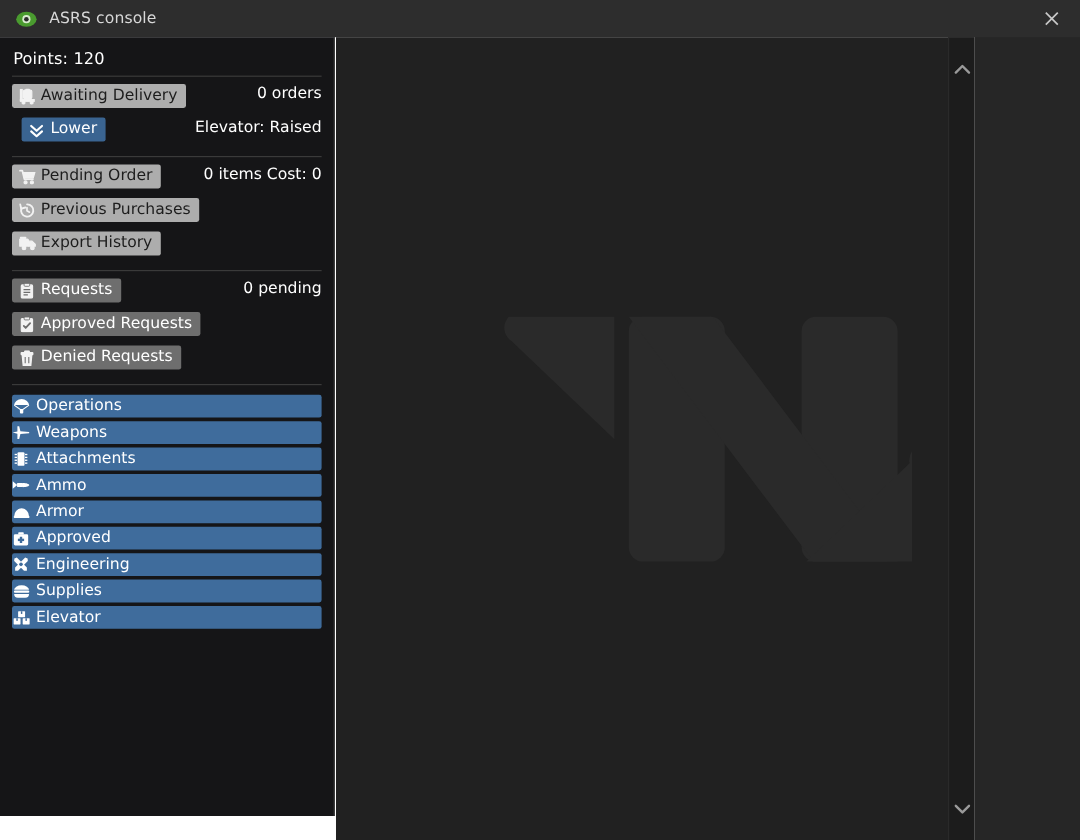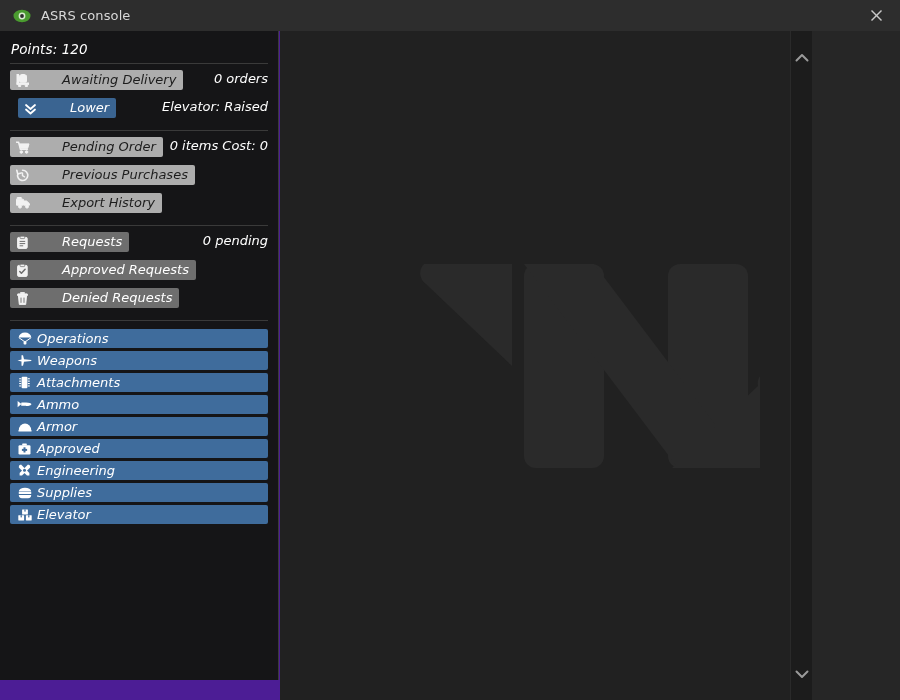--- a/index.html
+++ b/index.html
@@ -25,21 +25,21 @@
     font-size:13px;color:#d8d8d8;letter-spacing:.1px;
   }
   .tb-close{
     position:absolute;right:0;top:0;width:48px;height:31px;
     display:flex;align-items:center;justify-content:center;
     color:#c9c9c9;font-size:15px;line-height:1;
   }
   .tb-close svg{display:block;}
 
   
-  .content{position:absolute;left:0;top:31px;width:812px;height:669px;background:#4c1d95;font-style:italic;}
+  .content{position:absolute;left:0;top:31px;width:812px;height:669px;background:#ffffff;}
 
   .sidebar{
     position:absolute;left:0;top:0;width:279px;height:649px;
     background:#151517;
     border-right:1px solid #3b3b3b;
     box-sizing:border-box;
     padding:0 10px;
     overflow:hidden;
   }
 
@@ -77,31 +77,30 @@
   .btn .bi svg{display:block;}
 
   .btn-grey{background:#adadad;color:#1d1d1d;}
   .btn-grey .bi svg{fill:#f2f2f2;stroke:#f2f2f2;}
   .btn-grey-dk{background:#6e6e6e;color:#ffffff;}
   .btn-grey-dk .bi svg{fill:#f2f2f2;stroke:#f2f2f2;}
   .btn-blue{background:#3a6491;color:#ffffff;margin-left:8px;}
   .btn-blue .bi svg{fill:#ffffff;stroke:#ffffff;}
 
   .group{margin-bottom:2px;}
-  .group .btn{margin-bottom:4px;gap:28px;}
+  .group .btn{margin-bottom:4px;}
 
   
   .cats{margin-top:2px;}
   .cat{
     display:flex;align-items:center;
     height:19px;
     background:#3f6c9c;
     border-radius:2px;
     margin-bottom:3px;
-    padding-left:7px;
     color:#ffffff;font-size:13px;
     cursor:default;
   }
   .cat .bi{
     display:inline-flex;align-items:center;justify-content:center;
     width:15px;height:14px;margin-right:5px;flex:0 0 auto;
   }
   .cat .bi svg{display:block;fill:#ffffff;}
 
   

